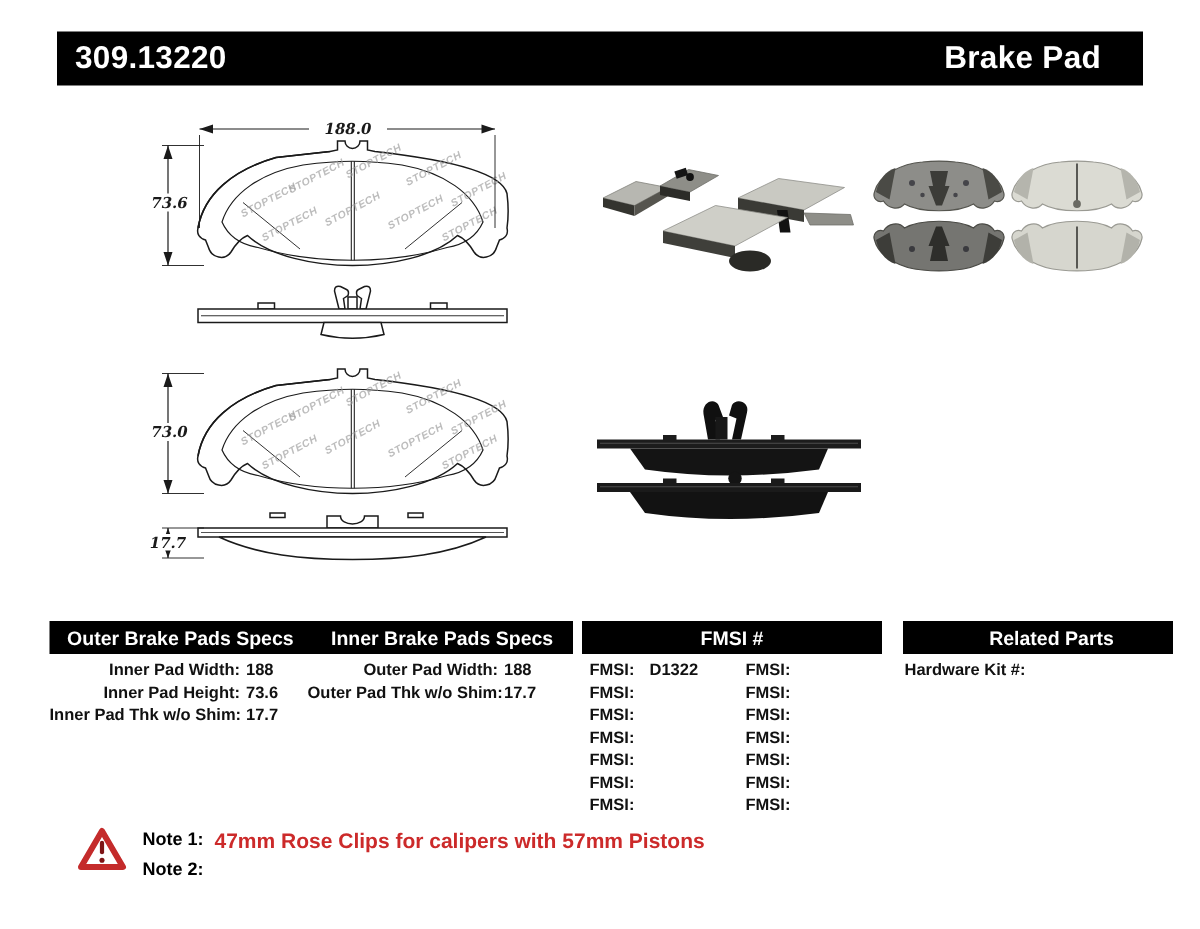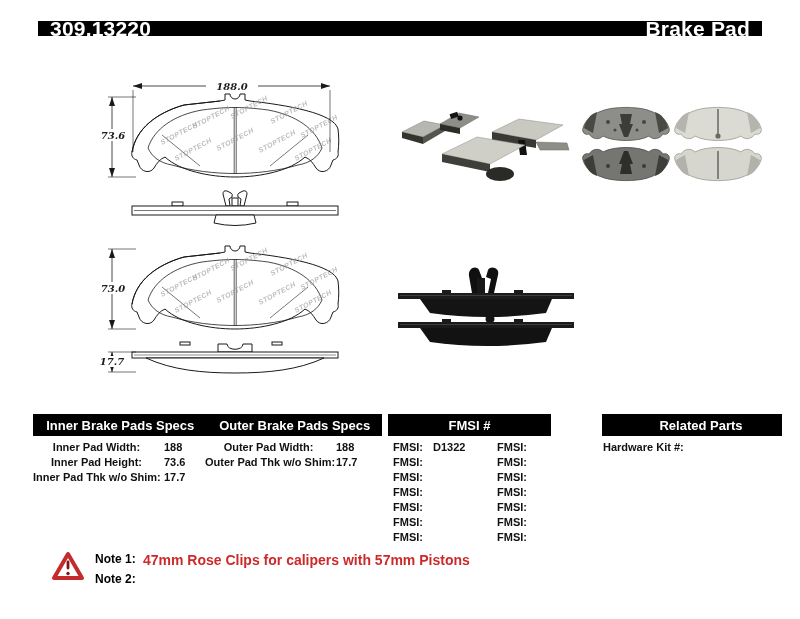--- a/index.html
+++ b/index.html
@@ -1,35 +1,35 @@
 <!DOCTYPE html>
 <html><head>
 <meta charset="utf-8">
 <style>
   html,body{margin:0;padding:0;background:#fff;}
   body{width:800px;height:619px;position:relative;overflow:hidden;
        font-family:"Liberation Sans",sans-serif;color:#111;}
   .abs{position:absolute;}
 
   
-  .header-bar{left:38px;top:21px;width:724px;height:15px;background:#000;
+  .header-bar{left:38px;top:21px;width:724px;height:36px;background:#000;
     color:#fff;display:flex;align-items:center;justify-content:space-between;
     font-weight:bold;font-size:21px;letter-spacing:.2px;}
   .header-bar .pn{padding-left:12px;}
-  .header-bar .pt{padding-right:12px;}
+  .header-bar .pt{padding-right:28px;}
 
   
   .tbar{top:414px;height:22px;background:#000;color:#fff;display:flex;
     align-items:center;font-weight:bold;font-size:13px;}
   .tbar .cell{flex:1;text-align:center;}
 
   
   .speccol{top:440px;font-size:11px;font-weight:bold;line-height:15px;}
   .srow{display:flex;white-space:nowrap;}
-  .slbl{display:inline-block;width:127px;text-align:center;}
+  .slbl{display:inline-block;width:127px;text-align:right;}
   .sval{padding-left:4px;}
   .frow{display:flex;white-space:nowrap;}
   .flbl{display:inline-block;width:33px;}
   .fval{padding-left:7px;}
 
   
   .notelbl{font-size:12px;font-weight:bold;color:#000;white-space:nowrap;}
   .notered{font-size:14px;font-weight:bold;color:#cc2a2a;white-space:nowrap;}
 
   svg{display:block;}
@@ -206,24 +206,24 @@
     <circle cx="100" cy="231" r="4.5" fill="#141414"></circle>
     <rect x="52" y="231" width="9" height="4" fill="#1a1a1a"></rect>
     <rect x="124" y="231" width="9" height="4" fill="#1a1a1a"></rect>
     <rect x="8" y="234" width="176" height="6" fill="#1a1a1a"></rect>
     <path d="M10,236.5 H182" stroke="#4d4d4d" stroke-width="0.7"></path>
     <path d="M30,240 H162 L156,254 Q96,262 40,254 Z" fill="#121212"></path>
   </g>
 </svg>
 
 <div class="abs tbar" style="left:33px;width:349px;">
+  <span class="cell">Outer Brake Pads Specs</span>
   <span class="cell">Inner Brake Pads Specs</span>
-  <span class="cell">Outer Brake Pads Specs</span>
-</div>
-<div class="abs tbar" style="left:388px;width:163px;">
+</div>
+<div class="abs tbar" style="left:388px;width:200px;">
   <span class="cell">FMSI #</span>
 </div>
 <div class="abs tbar" style="left:602px;width:162px;padding-left:18px;">
   <span class="cell">Related Parts</span>
 </div>
 
 <div class="abs speccol" style="left:33px;">
   <div class="srow">
     <span class="slbl">Inner Pad Width:</span>
     <span class="sval">188</span>

